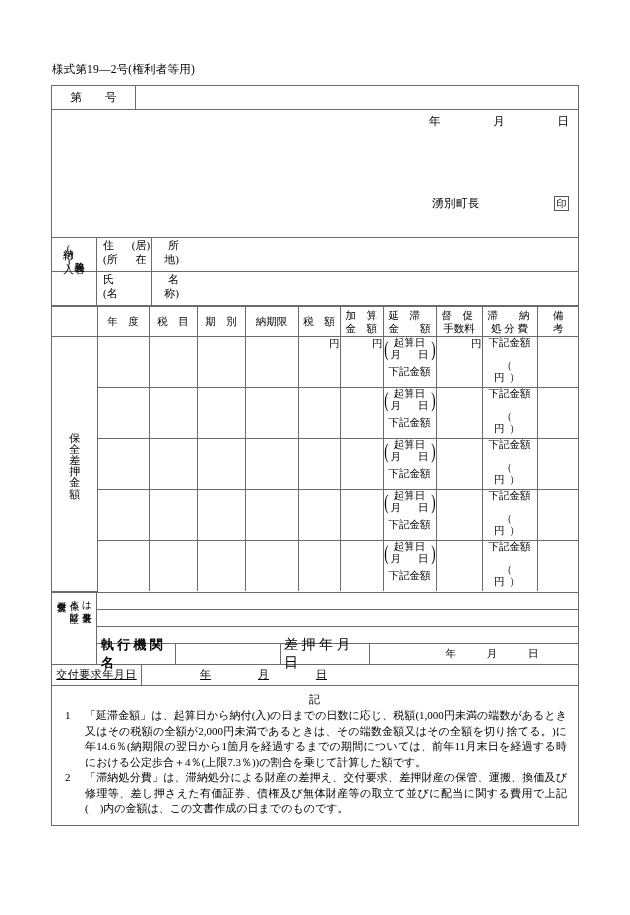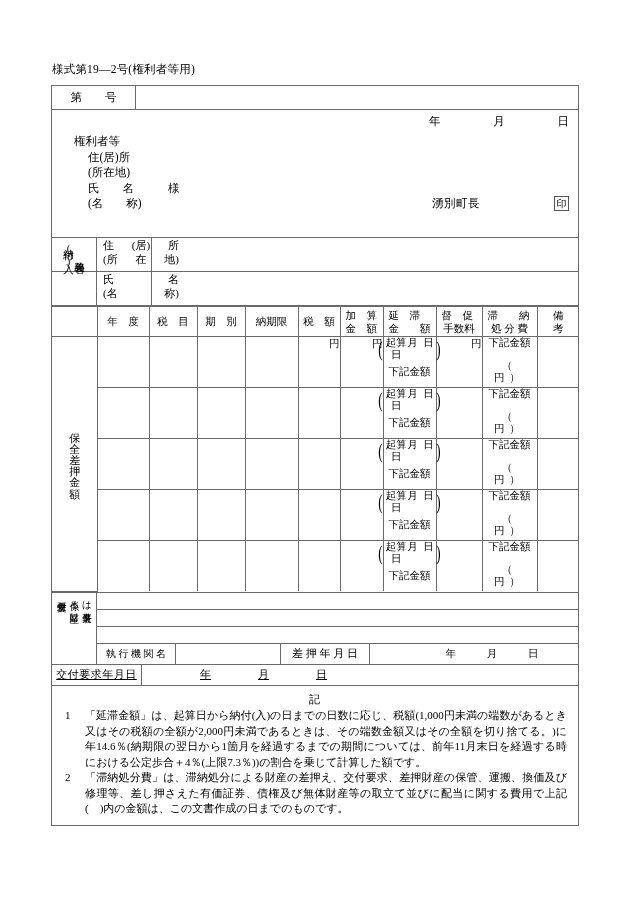--- a/index.html
+++ b/index.html
@@ -235,21 +235,21 @@
   }
   .brace {
     display: flex;
     align-items: center;
     justify-content: center;
     gap: 1px;
   }
   .brace .bk { font-size: 21px; line-height: 20px; transform: scaleX(0.62); }
   .brace .bkcol {
     display: flex;
-    flex-direction: row;
+    flex-direction: column;
     line-height: 12px;
   }
   .brace .bl1 { display: flex; justify-content: space-between; width: 38px; }
   .enta .below { margin-top: 5px; }
   .taino {
     text-align: center;
     font-size: 10px;
     line-height: 12px;
     padding-top: 3px;
   }
@@ -274,31 +274,32 @@
     padding: 0 1px;
   }
   .case-right { flex: 1; }
   .case-blank { height: 16px; }
   .exec-row { display: flex; height: 20px; }
   .exec-lbl {
     width: 79px;
     display: flex;
     align-items: center;
     justify-content: space-around;
-    font-size: 10px;
+    font-size: 13px;
     box-sizing: border-box;
     padding: 0 4px;
+    font-weight: bold;
   }
   .exec-val { width: 104px; }
   .seiz-lbl {
     width: 89px;
     display: flex;
     align-items: center;
     justify-content: space-around;
-    font-size: 11px;
+    font-size: 14px;
     box-sizing: border-box;
     padding: 0 3px;
   }
   .seiz-val {
     flex: 1;
     display: flex;
     align-items: center;
     justify-content: space-around;
     font-size: 10.5px;
     padding: 0 24px 0 60px;
@@ -368,30 +369,20 @@
     </div>
 
     <div class="saluteblock bb">
 
       <div class="dateline">
         <span>年</span>
         <span>月</span>
         <span>日</span>
       </div>
 
-      <div class="rightholder">
-        <div class="rh-l1">権利者等</div>
-        <div class="rh-ind">住(居)所</div>
-        <div class="rh-ind">(所在地)</div>
-        <div class="rh-ind nm-row">
-          <span class="nm-label">氏　　名</span>
-          <span class="nm-sama">様</span>
-        </div>
-        <div class="rh-ind">(名　　称)</div>
-      </div>
 
       <div class="mayor-row">
         <span class="mayor-name">湧別町長</span>
         <span class="seal">印</span>
       </div>
 
     </div>
 
     <div class="row bb tprow-h">
       <div class="vlabel-2col br" style="align-items:center;">

